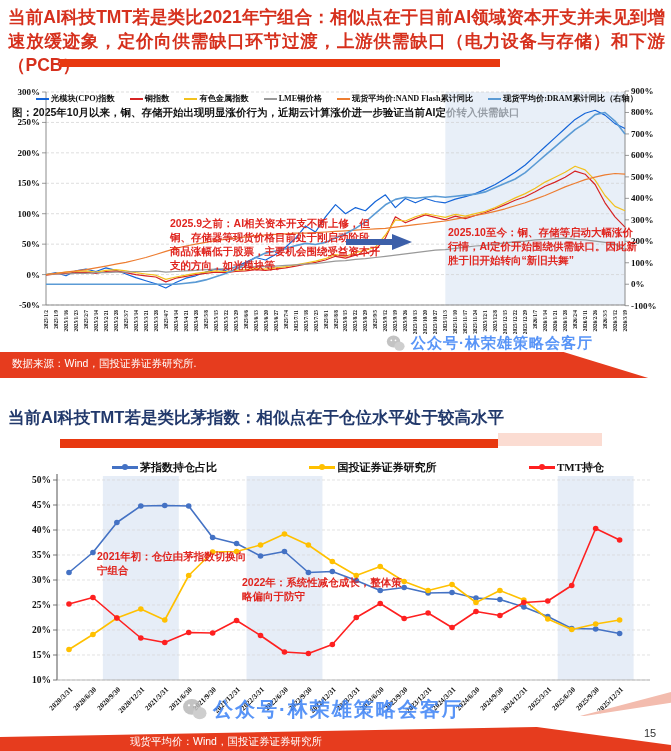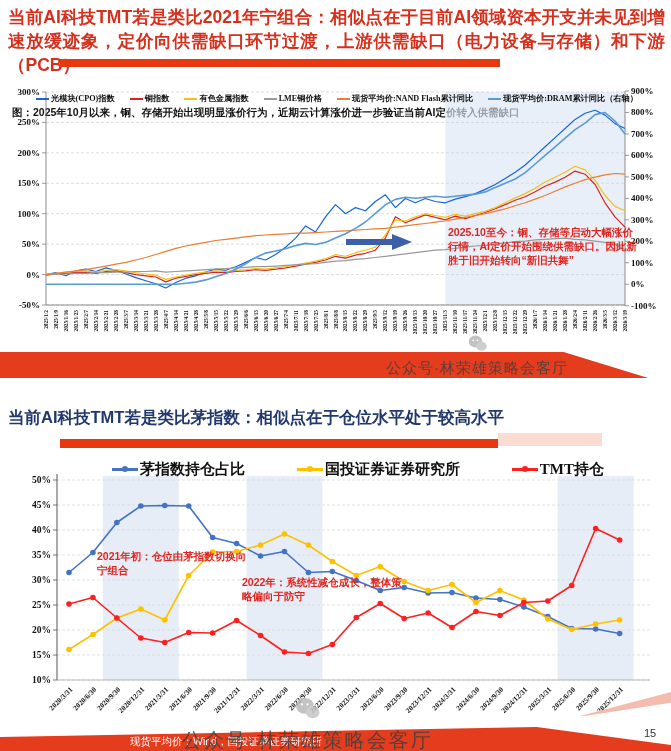--- a/index.html
+++ b/index.html
@@ -13,43 +13,43 @@
   #bar1{left:60px;top:59px;width:440px;height:8px;}
   #bar2{left:60px;top:439px;width:438px;height:9px;}
   #pinkrect{position:absolute;left:498px;top:433px;width:104px;height:13px;background:#fbdcd2;}
   .cap{position:absolute;left:12px;top:70px;font-size:10.5px;font-weight:700;color:#111;margin-top:36px;}
   .chart{position:absolute;left:0;width:671px;}
   #c1{top:86px;height:268px;}
   #c2{top:458px;height:264px;}
   .legend{position:absolute;display:flex;align-items:center;color:#111;font-weight:bold;
           font-family:Liberation Serif, serif;white-space:nowrap;}
   #legend1{left:36px;top:7px;width:602px;justify-content:space-between;font-size:8.2px;}
-  #legend2{left:112px;top:2px;width:492px;justify-content:space-between;font-size:15px;}
+  #legend2{left:112px;top:2px;width:492px;justify-content:space-between;font-size:11px;}
   .lg{display:flex;align-items:center;gap:2px;}
   .lline{display:inline-block;height:2px;width:13px;position:relative;}
   #legend2 .lline{width:26px;height:2.4px;}
   .ldot{position:absolute;left:50%;top:50%;transform:translate(-50%,-50%);
         width:6px;height:6px;border-radius:50%;}
   .ann{position:absolute;color:#e0251f;font-weight:bold;font-size:10.5px;line-height:1.32;}
   #ann1{left:170px;top:131px;width:218px;}
   #ann2{left:448px;top:140px;width:192px;}
   #ann3{left:97px;top:92px;width:158px;}
   #ann4{left:242px;top:118px;width:170px;}
   #arrow1{position:absolute;left:346px;top:146px;}
   .banner{position:absolute;left:0;width:671px;background:#e63c1e;}
   #banner1{top:352px;height:26px;clip-path:polygon(0 0,84% 0,96.6% 100%,0 100%);}
   #banner2{top:726px;height:25px;clip-path:polygon(0 44%,80% 4%,100% 76%,100% 100%,0 100%);}
   .src{position:absolute;color:#fff;font-size:10.5px;font-weight:400;}
   #src1{left:12px;top:357px;}
   #src2{left:130px;top:735px;}
   #pagenum{position:absolute;left:644px;top:727px;font-size:11px;color:#333;}
   #pinkwedge{position:absolute;left:580px;top:692px;width:91px;height:24px;background:#f3bcae;
              clip-path:polygon(0 100%,100% 0,100% 45%,5% 100%);}
-  .wm{position:absolute;display:flex;align-items:center;gap:6px;color:#404040;opacity:.85;
-      font-weight:normal;z-index:9;white-space:nowrap;flex-direction:column;}
+  .wm{position:absolute;display:flex;align-items:center;gap:6px;color:#3b82f6;opacity:.85;
+      font-weight:bold;z-index:9;white-space:nowrap;}
   #wm1{left:386px;top:334px;font-size:15px;letter-spacing:1px;}
   #wm2{left:182px;top:696px;font-size:20px;letter-spacing:2px;}
   svg text{font-family:"Liberation Serif",serif;font-weight:bold;}
 </style>
 </head>
 <body>
 
 <div class="page">
 
   <div class="t1">当前AI科技TMT若是类比2021年宁组合：相似点在于目前AI领域资本开支并未见到增速放缓迹象，定价向供需缺口环节过渡，上游供需缺口（电力设备与存储）和下游（PCB）</div>
@@ -194,27 +194,29 @@
         </span>
         <span class="lg">
           <i class="lline" style="background: rgb(237, 125, 49);"></i>
           <span>现货平均价:NAND Flash累计同比</span>
         </span>
         <span class="lg">
           <i class="lline" style="background: rgb(91, 155, 213);"></i>
           <span>现货平均价:DRAM累计同比（右轴）</span>
         </span>
       </div>
+    <div class="ann" id="ann1">2025.9之前：AI相关资本开支不断上修，但铜、存储器等现货价格目前处于刚启动阶段，商品涨幅低于股票，主要机会围绕受益资本开支的方向，如光模块等。</div>
     <svg id="arrow1" width="68" height="20">
       <polygon points="0,7 46,7 46,2 66,10 46,18 46,13 0,13" fill="#3c5fa9"></polygon>
     </svg>
     <div class="ann" id="ann2">2025.10至今：铜、存储等启动大幅涨价行情，AI定价开始围绕供需缺口。因此新胜于旧开始转向“新旧共舞”</div>
   </div>
 
   <div class="banner" id="banner1"></div>
+  <div class="src" id="src1">数据来源：Wind，国投证券证券研究所.</div>
 
   <div class="wm" id="wm1">
     <svg width="19" height="19" viewBox="0 0 24 24">
       <ellipse cx="9.5" cy="9.5" rx="8.5" ry="7.5" fill="#b9b9b9"></ellipse>
       <ellipse cx="17" cy="15.5" rx="6.5" ry="5.8" fill="#c6c6c6"></ellipse>
       <circle cx="6.7" cy="8" r="1.1" fill="#fff"></circle>
       <circle cx="12" cy="8" r="1.1" fill="#fff"></circle>
     </svg>
     <span>公众号·林荣雄策略会客厅</span>
   </div>

